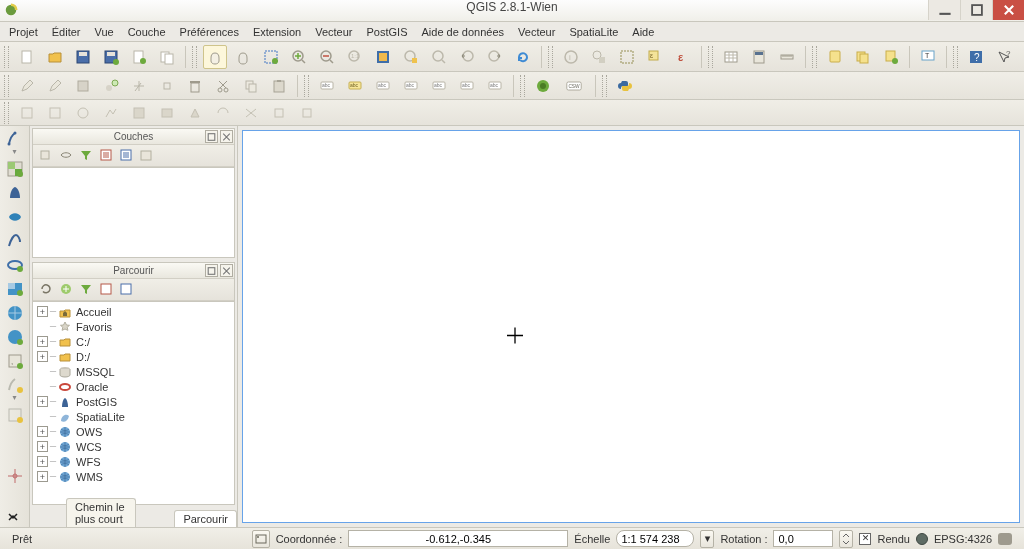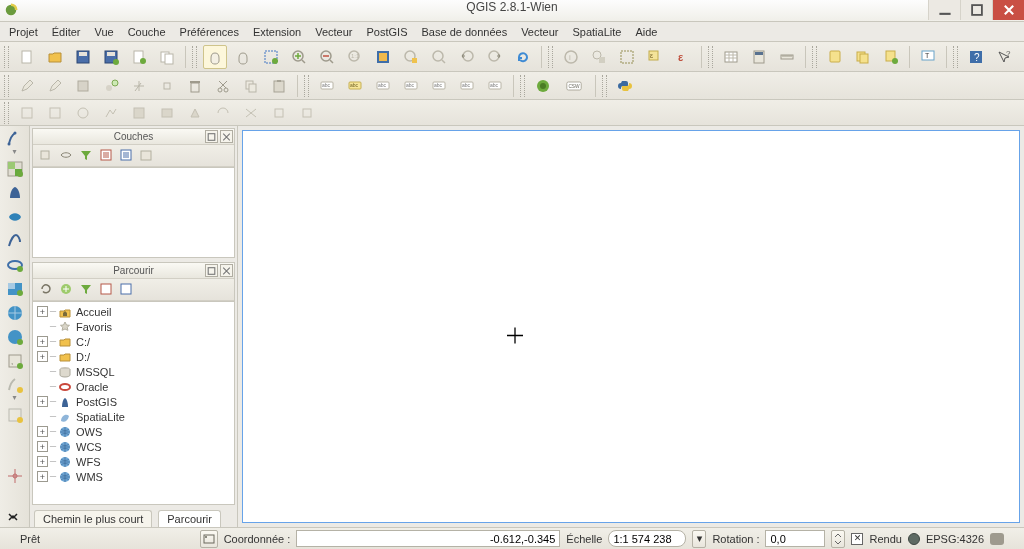--- a/index.html
+++ b/index.html
@@ -142,20 +142,21 @@
     gap:6px;
     background:#eceae5;
   }
   .tab {
     padding:2px 8px;
     border:1px solid #c9c7bd;
     border-bottom:none;
     background:#f6f4ec;
     font-size:11px;
     border-radius:3px 3px 0 0;
+    margin-left:32px;
   }
   .tab.active { background:#fff; }
 
   
   .canvas-wrap {
     flex:1;
     background:#eceae5;
     padding:4px;
   }
   .canvas {
@@ -169,33 +170,33 @@
     font-size:18px; color:#000; transform:translate(-50%,-50%);
   }
 
   
   .statusbar {
     height:22px;
     border-top:1px solid #c9c7bd;
     background:linear-gradient(#f1efe8,#e6e3da);
     display:flex; align-items:center;
     font-size:11px;
-    padding:0 20px;
+    padding:0 12px;
     gap:6px;
   }
   .statusbar .flex-spacer { flex:1; }
   .status-input {
     height:17px;
     border:1px solid #b5b2a6;
     background:#fff;
     padding:0 4px;
     font-size:11px;
     font-family:inherit;
   }
-  .coord-box { width:264px; text-align:right; }
+  .coord-box { width:220px; text-align:center; }
   .scale-box { width:78px;border-radius:8px; }
   .rot-box { width:60px; }
   .status-btn {
     width:18px; height:18px;
     border:1px solid #b5b2a6;
     background:linear-gradient(#fbf9f2,#e8e5dc);
     border-radius:2px;
     display:flex; align-items:center; justify-content:center;
   }
   .chk { width:12px; height:12px; border:1px solid #666; background:#fff;
@@ -242,21 +243,21 @@
 
 <div class="menubar">
   <span class="menu-item">Projet</span>
   <span class="menu-item">Éditer</span>
   <span class="menu-item">Vue</span>
   <span class="menu-item">Couche</span>
   <span class="menu-item">Préférences</span>
   <span class="menu-item">Extension</span>
   <span class="menu-item">Vecteur</span>
   <span class="menu-item">PostGIS</span>
-  <span class="menu-item">Base de données</span>
+  <span class="menu-item">Aide de données</span>
   <span class="menu-item">Vecteur</span>
   <span class="menu-item">SpatiaLite</span>
   <span class="menu-item">Aide</span>
 </div>
 
 <div class="toolbar-row first">
   <span class="handle"></span>
   <div class="tbtn">
       <svg class="ic" viewBox="0 0 16 16">
         <rect x="3" y="2" width="9" height="12" fill="#fff" stroke="#b9b6a9"></rect>

